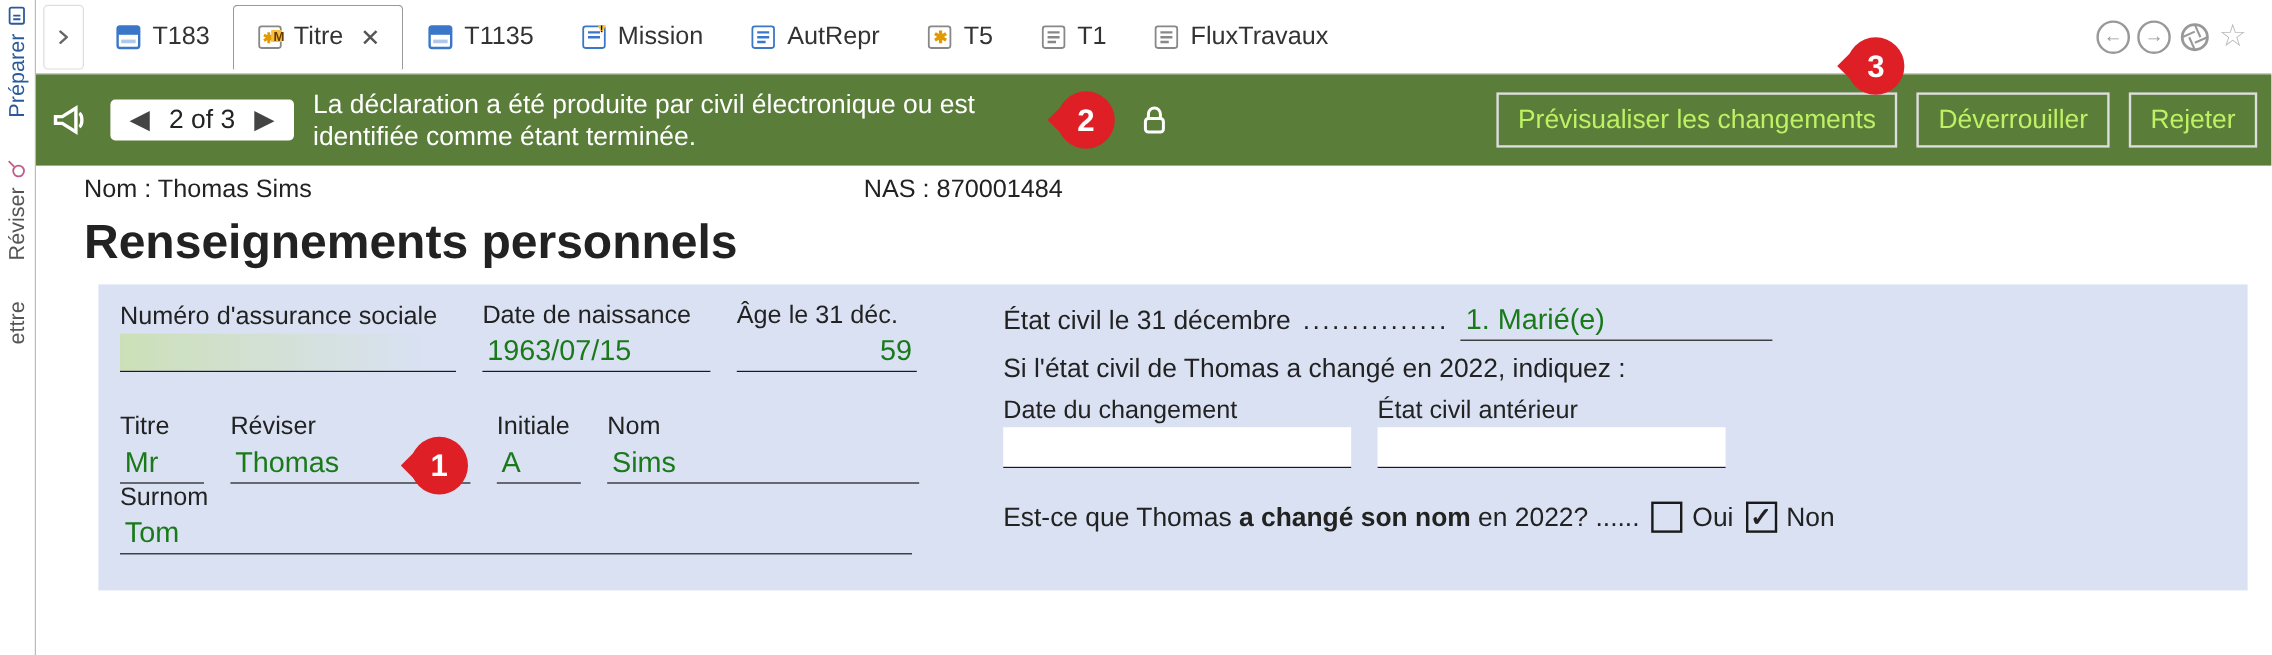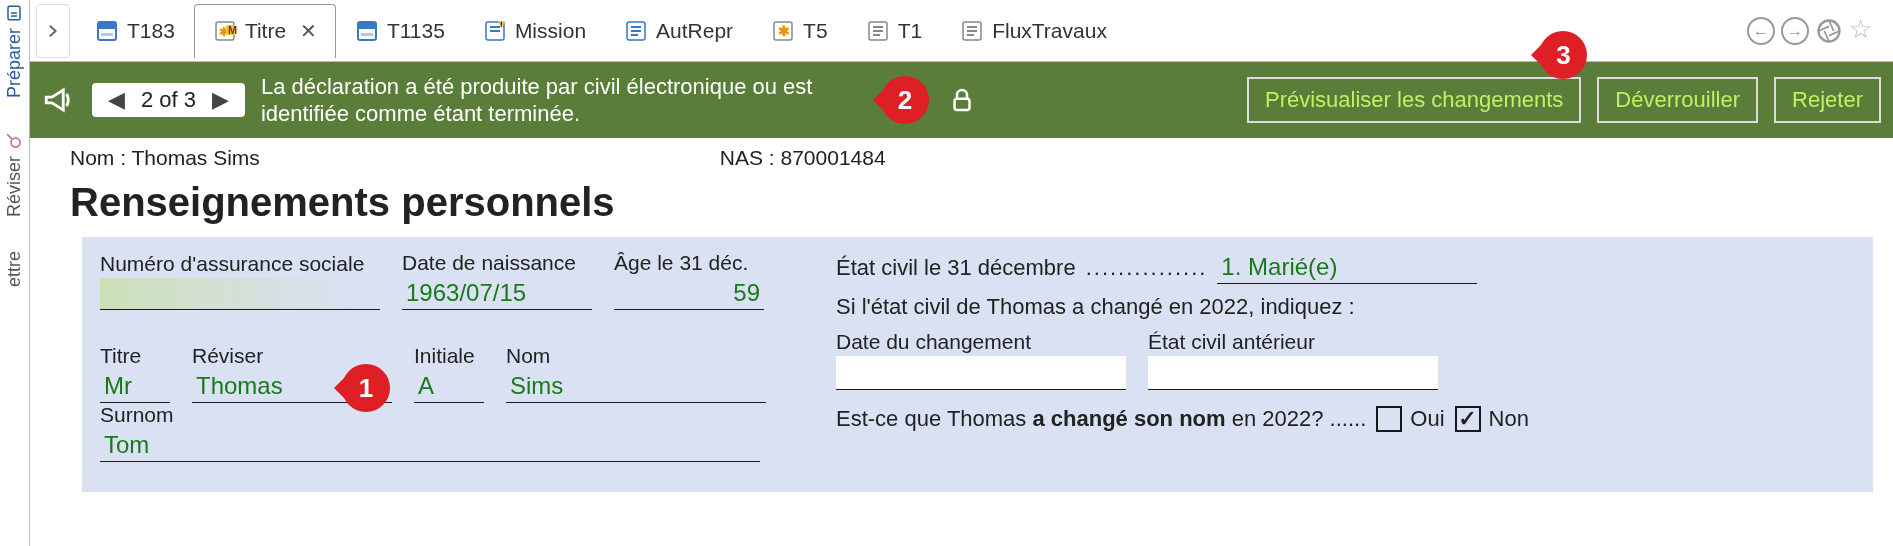--- a/index.html
+++ b/index.html
@@ -318,21 +318,21 @@
         <div class="row">
           <div class="field" style="width:290px;">
             <span class="field-label">Date du changement</span>
             <span class="empty-val"></span>
           </div>
           <div class="field" style="width:290px;">
             <span class="field-label">État civil antérieur</span>
             <span class="empty-val"></span>
           </div>
         </div>
-        <div class="rc-line" style="margin-top:6px; align-items:center;">
+        <div class="rc-line" style="margin-top:18px; align-items:center;">
           <span>
             <span>Est-ce que Thomas </span><b>a changé son nom</b><span> en 2022? ......</span>
           </span>
           <span class="checkbox">
             <span class="box"></span>
             <span>Oui</span>
           </span>
           <span class="checkbox">
             <span class="box">✓</span>
             <span>Non</span>

